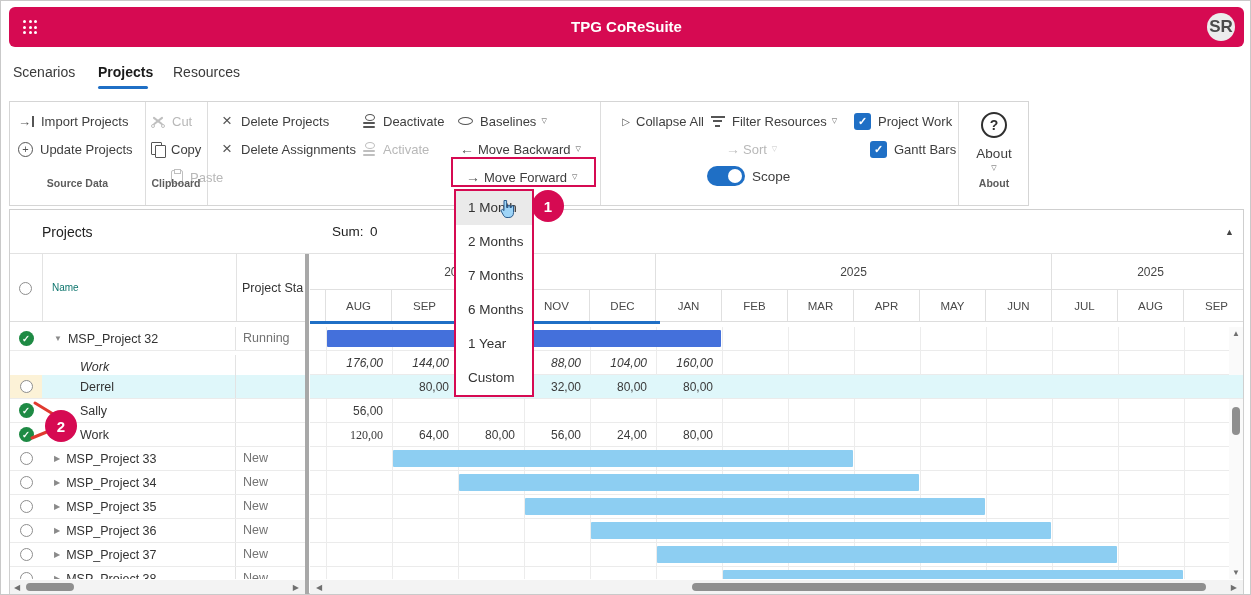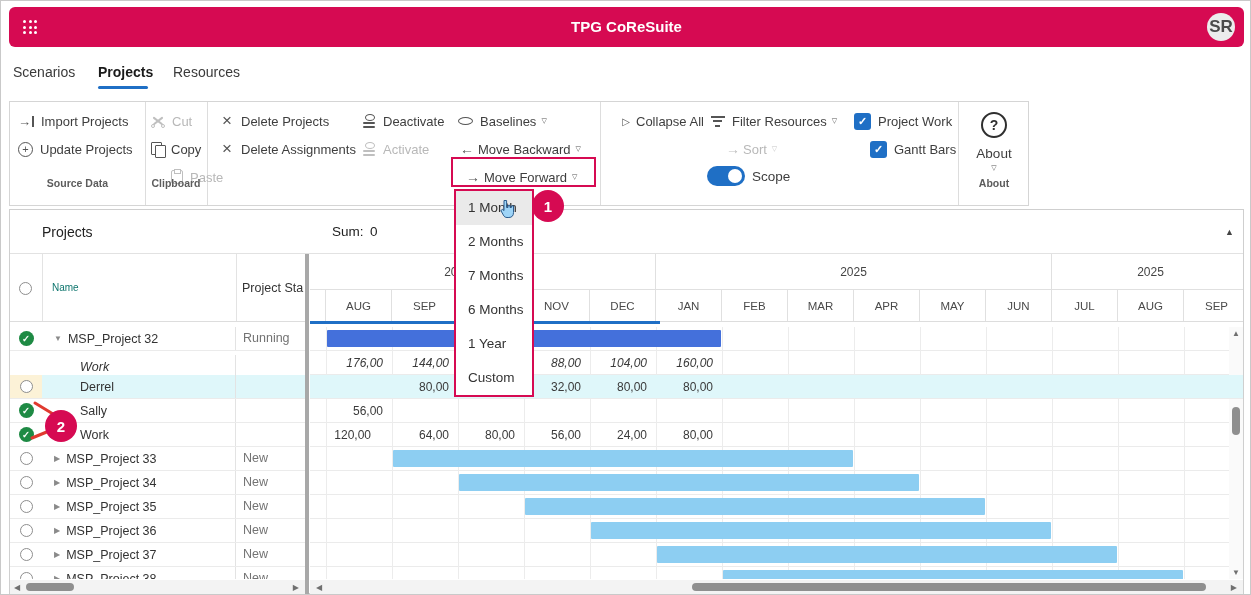--- a/index.html
+++ b/index.html
@@ -461,21 +461,21 @@
         <div class="trow" style="top: 48px; background: rgb(223, 247, 250); z-index: 1;">
           <div class="val-cell" style="left: 82px;">80,00</div>
           <div class="val-cell" style="left: 214px;">32,00</div>
           <div class="val-cell" style="left: 280px;">80,00</div>
           <div class="val-cell" style="left: 346px;">80,00</div>
         </div>
         <div class="trow" style="top: 72px;">
           <div class="val-cell" style="left: 16px;">56,00</div>
         </div>
         <div class="trow" style="top: 96px;">
-          <div class="val-cell" style="left: 4px;">120,00</div>
+          <div class="val-cell" style="left: 16px; font-family: Liberation Serif, serif;">120,00</div>
           <div class="val-cell" style="left: 82px;">64,00</div>
           <div class="val-cell" style="left: 148px;">80,00</div>
           <div class="val-cell" style="left: 214px;">56,00</div>
           <div class="val-cell" style="left: 280px;">24,00</div>
           <div class="val-cell" style="left: 346px;">80,00</div>
         </div>
         <div class="trow" style="top: 120px;">
           <div class="gantt-bar" style="left: 83px; width: 460px; top: 3px; background: rgb(141, 206, 242);"></div>
         </div>
         <div class="trow" style="top: 144px;">

